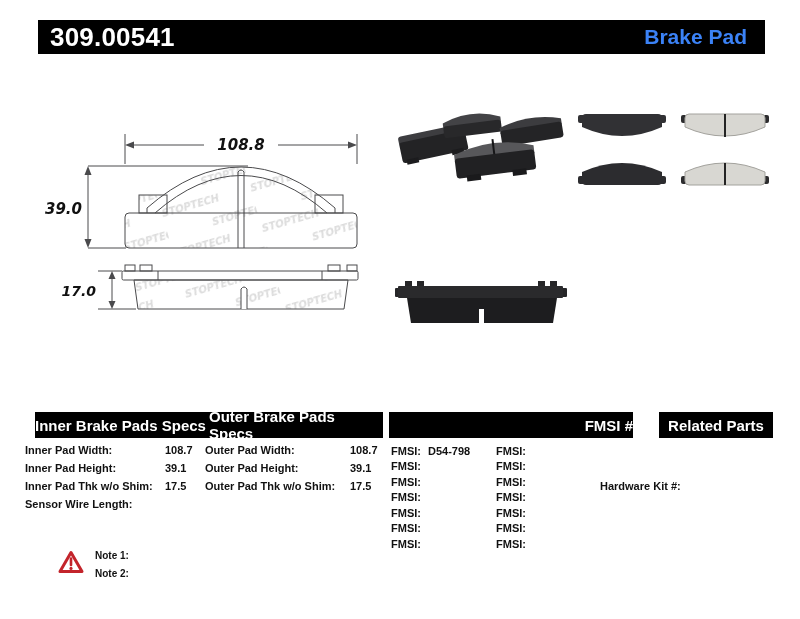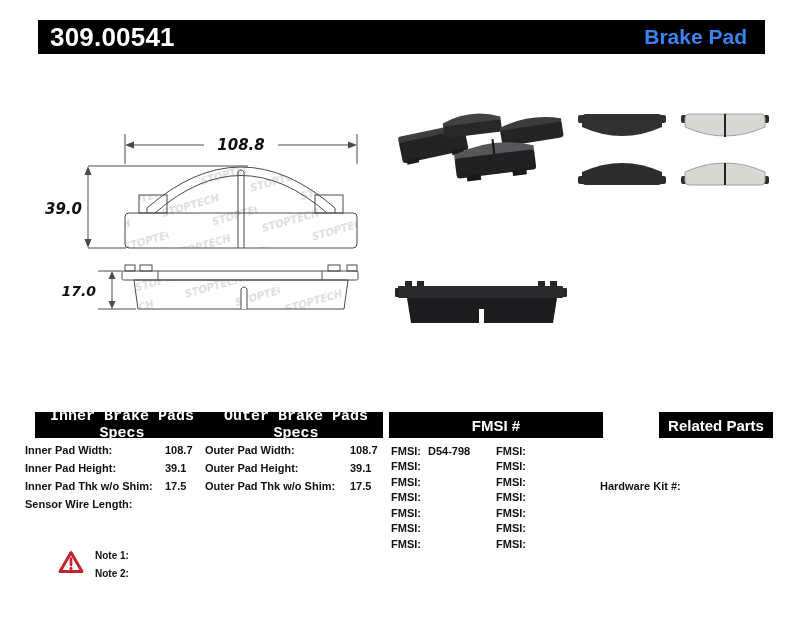--- a/index.html
+++ b/index.html
@@ -23,22 +23,22 @@
 
   .dim-text{font-family:"DejaVu Sans",sans-serif;font-weight:bold;font-style:italic;fill:#111;}
   .wm-text{font-family:"DejaVu Sans",sans-serif;font-weight:bold;font-style:italic;font-size:10px;fill:#dcdcdc;}
   .dline{stroke:#4a4a4c;stroke-width:1;fill:none;}
   .dfill{fill:#4a4a4c;}
 
   
   .tbar{position:absolute;top:412px;height:26px;background:#000;display:flex;align-items:center;}
   .tbar span{color:#fff;font-weight:bold;font-size:15px;}
   .tbar.specs{left:35px;width:348px;}
-  .tbar.specs .half{flex:1;text-align:center;font-family:Liberation Mono, monospace;}
-  .tbar.fmsi{left:389px;width:214px;justify-content:center;}
+  .tbar.specs .half{flex:1;text-align:left;}
+  .tbar.fmsi{left:389px;width:244px;justify-content:flex-end;}
   .tbar.related{left:659px;width:114px;justify-content:center;}
 
   
   .spec-col{position:absolute;top:441px;font-size:11px;font-weight:bold;}
   .spec-col .row{display:flex;height:18px;align-items:center;}
   .spec-col .lbl{text-align:left;}
   .spec-col .val{margin-left:5px;white-space:nowrap;}
   .inner-col{left:25px;width:180px;}
   .inner-col .lbl{width:135px;}
   .outer-col{left:205px;width:185px;}

